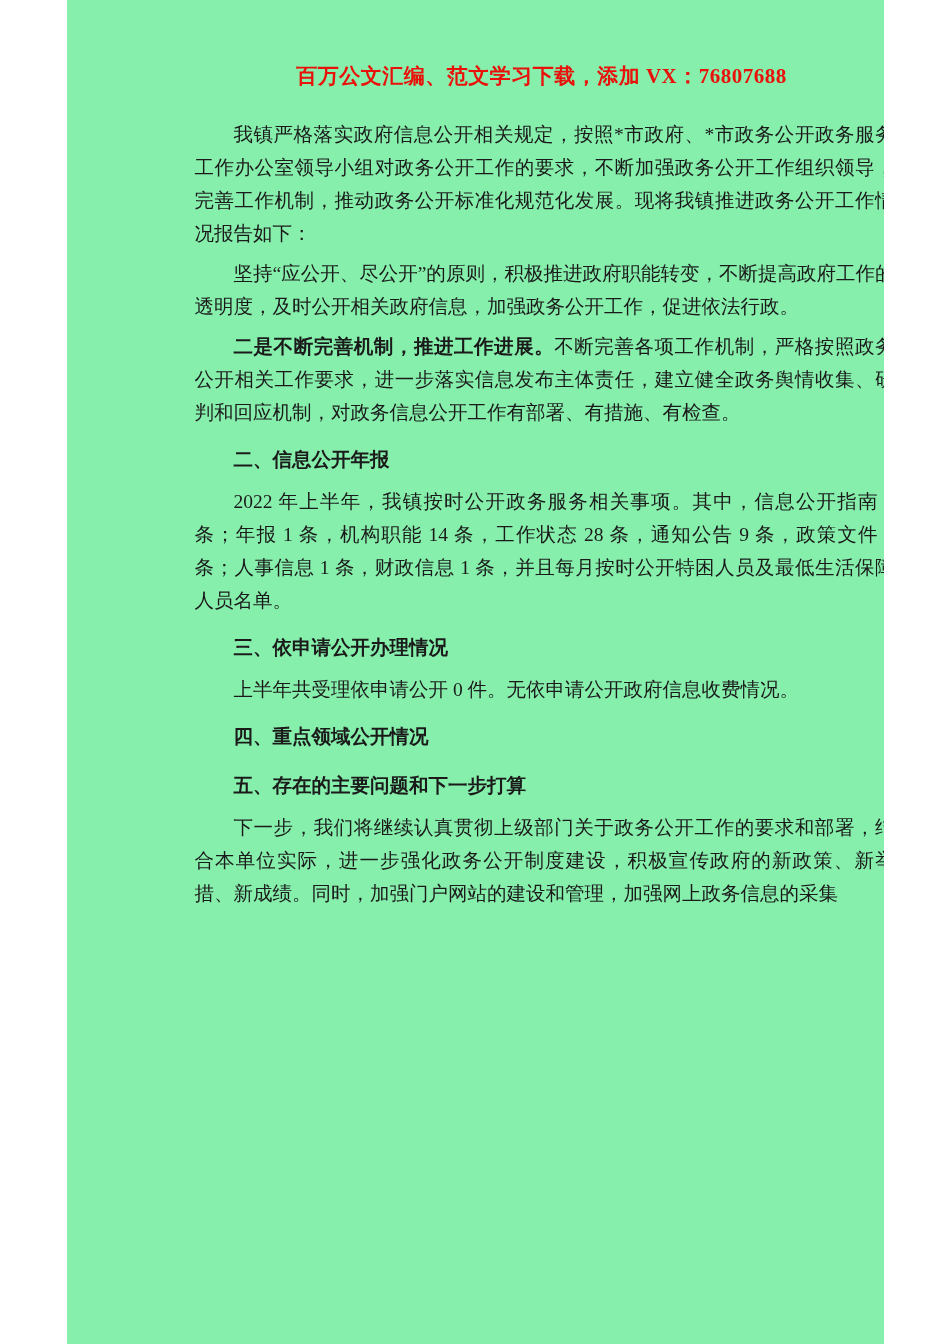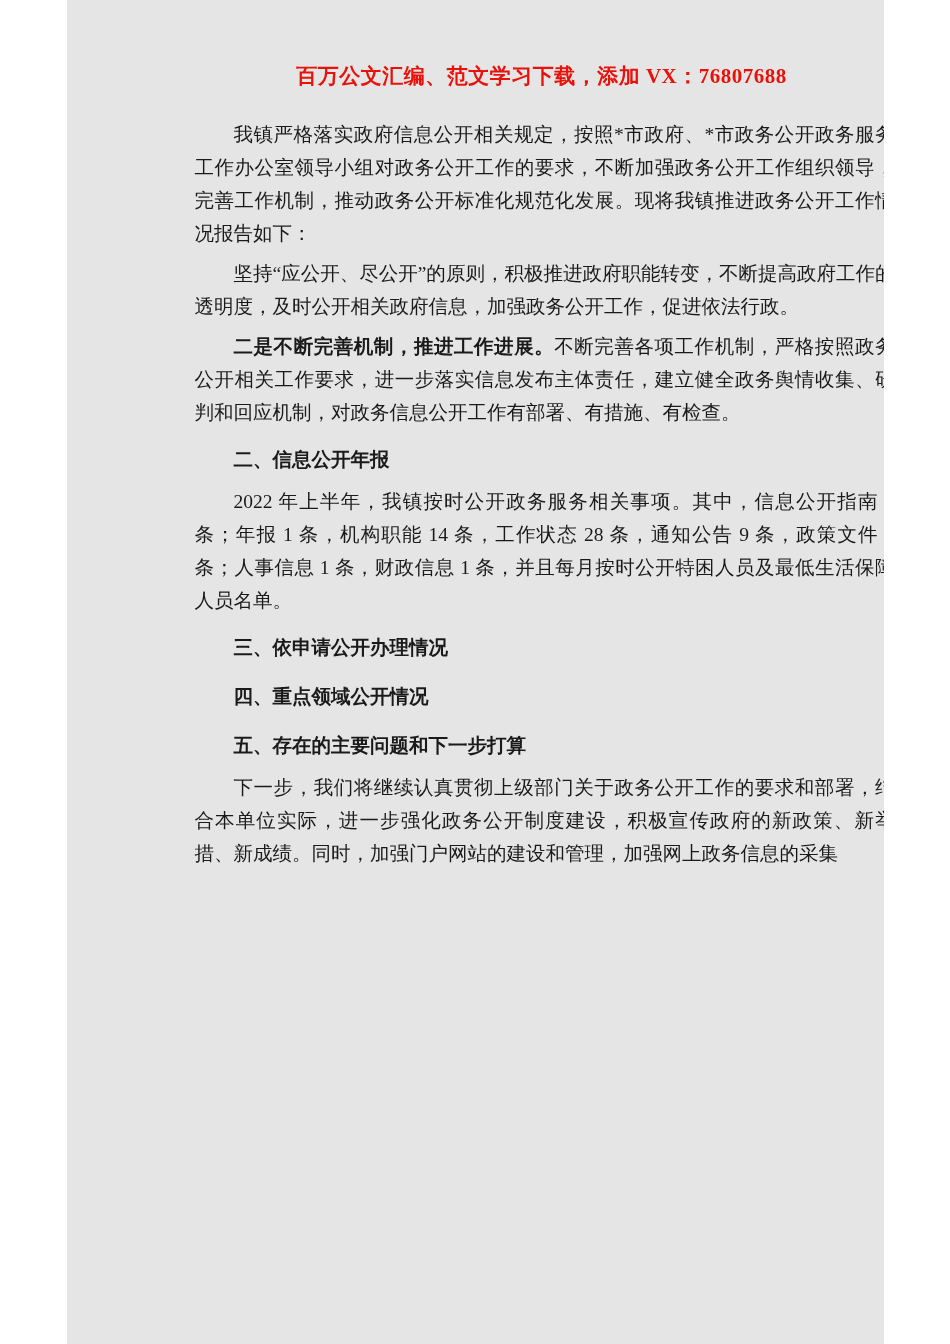--- a/index.html
+++ b/index.html
@@ -4,21 +4,21 @@
 <style>
   html, body {
     margin: 0;
     padding: 0;
     background: #ffffff;
   }
   .page {
     position: relative;
     width: 817px;
     height: 1344px;
-    background: #e5e5e5;
+    background: #86efac;
     margin: 0 auto;
     overflow: hidden;
     font-family: "Liberation Serif", "DejaVu Serif", serif;
   }
   .banner {
     position: absolute;
     top: 62px;
     left: 0;
     width: 950px;
     text-align: center;
@@ -75,20 +75,21 @@
 
     <p class="para"><span class="b">二是不断完善机制，推进工作进展。</span><span>不断完善各项工作机制，严格按照政务公开相关工作要求，进一步落实信息发布主体责任，建立健全政务舆情收集、研判和回应机制，对政务信息公开工作有部署、有措施、有检查。</span></p>
 
 
     <p class="heading">二、信息公开年报</p>
 
     <p class="para">2022 年上半年，我镇按时公开政务服务相关事项。其中，信息公开指南 1 条；年报 1 条，机构职能 14 条，工作状态 28 条，通知公告 9 条，政策文件 1 条；人事信息 1 条，财政信息 1 条，并且每月按时公开特困人员及最低生活保障人员名单。</p>
 
     <p class="heading">三、依申请公开办理情况</p>
 
+    <p class="para">上半年共受理依申请公开 0 件。无依申请公开政府信息收费情况。</p>
 
     <p class="heading">四、重点领域公开情况</p>
 
 
     <p class="heading">五、存在的主要问题和下一步打算</p>
 
 
     <p class="para">下一步，我们将继续认真贯彻上级部门关于政务公开工作的要求和部署，结合本单位实际，进一步强化政务公开制度建设，积极宣传政府的新政策、新举措、新成绩。同时，加强门户网站的建设和管理，加强网上政务信息的采集</p>
 
   </div>

